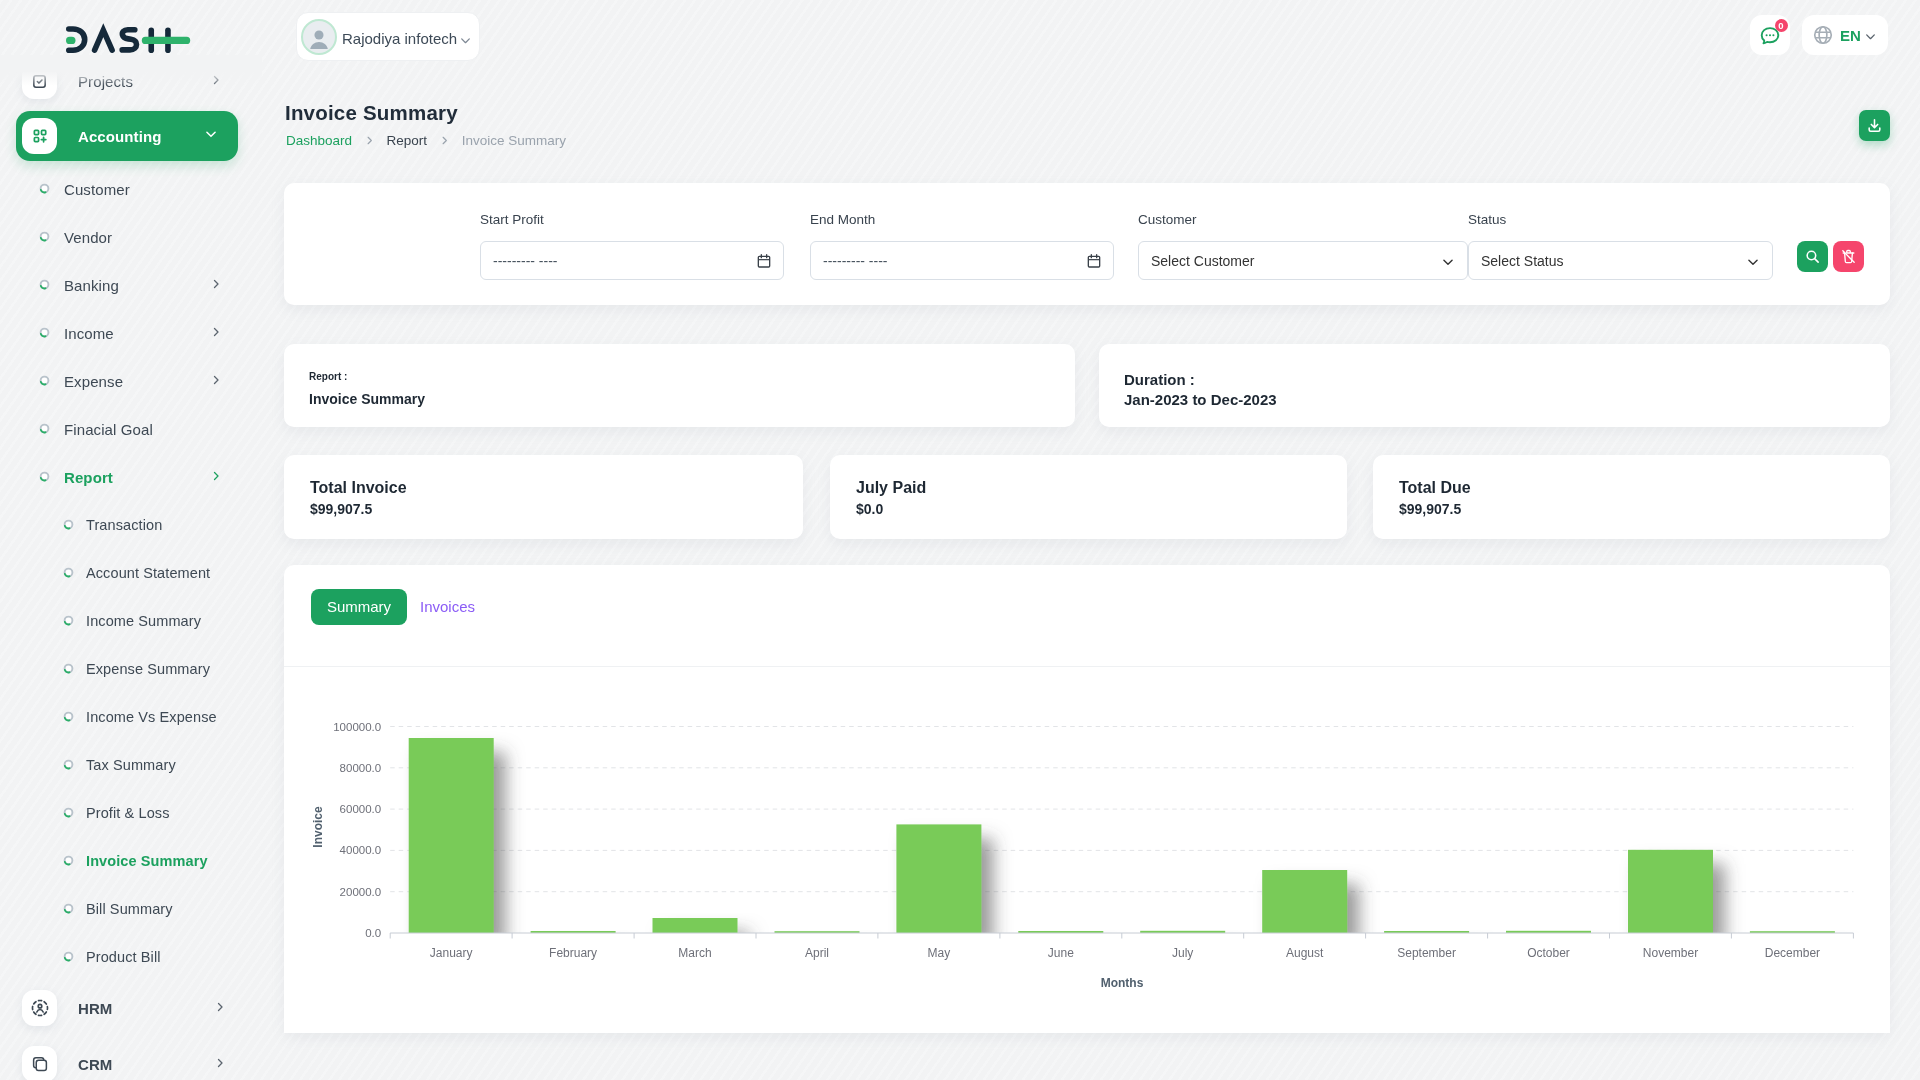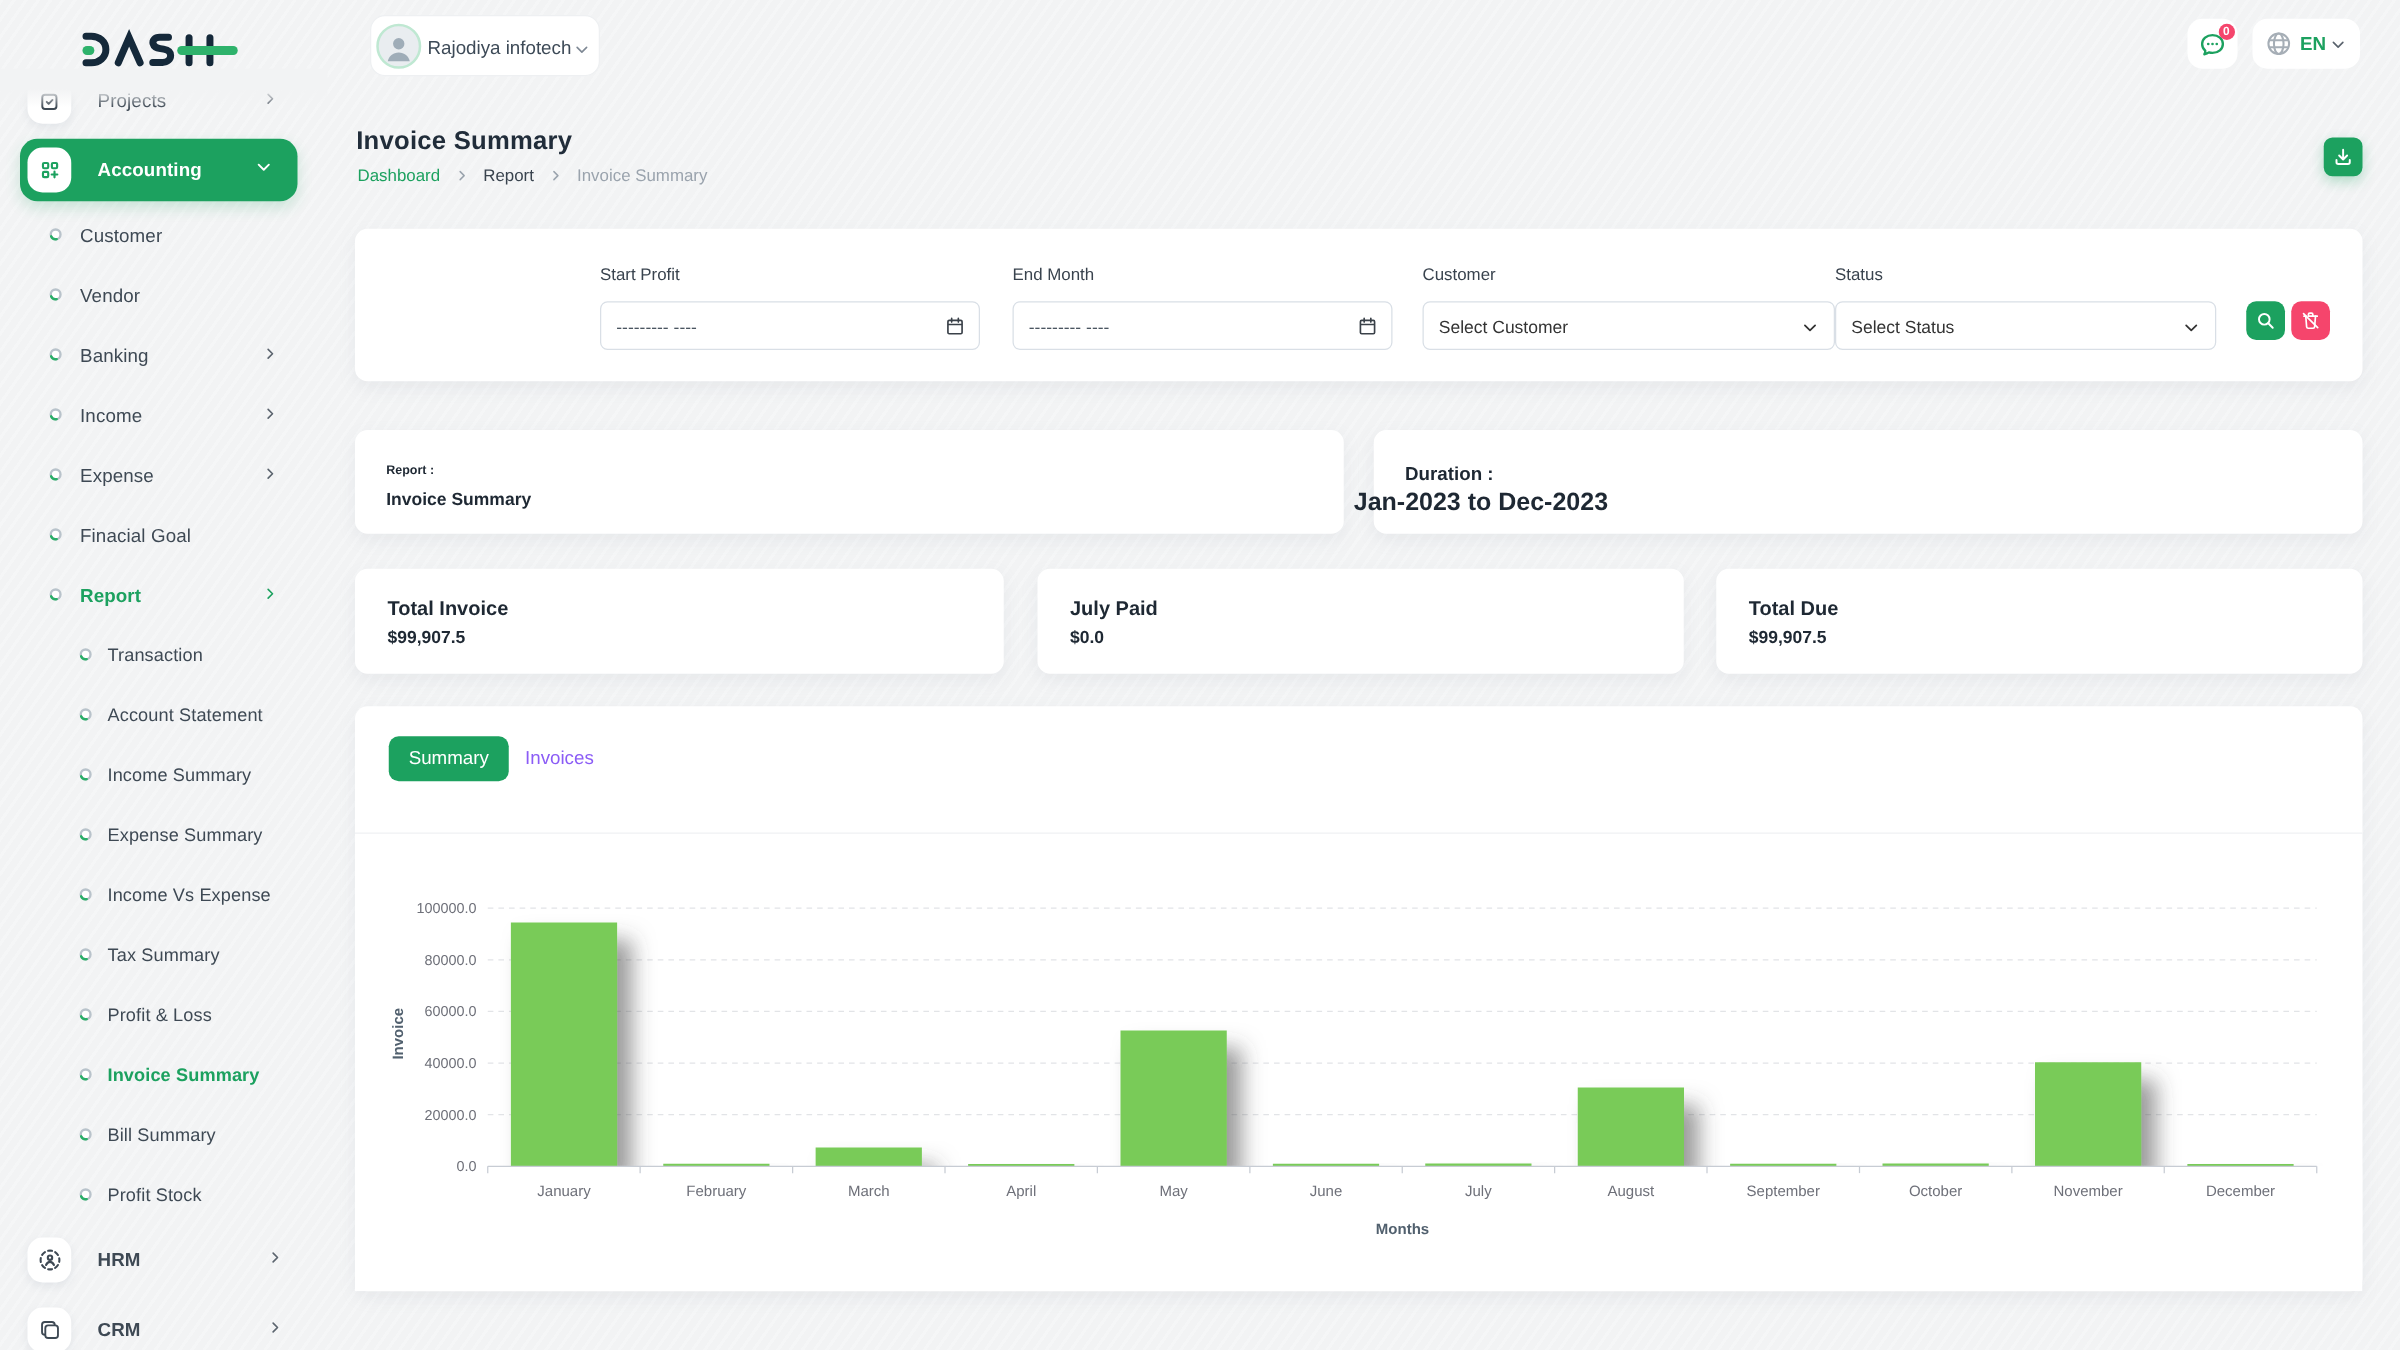--- a/index.html
+++ b/index.html
@@ -196,21 +196,21 @@
         <circle cx="5.5" cy="5.5" r="3.9" fill="#fff" stroke="#b9c3cb" stroke-width="1.9"></circle>
         <path d="M1.9 7 A3.9 3.9 0 0 0 6.4 9.3" stroke="#2aae68" stroke-width="1.9" fill="none" stroke-linecap="round"></path>
       </svg></span>
     <span class="mtxt">Bill Summary</span>
   </div>
 <div class="mitem sitem" style="top:933px">
     <span class="dot"><svg width="11" height="11" viewBox="0 0 11 11">
         <circle cx="5.5" cy="5.5" r="3.9" fill="#fff" stroke="#b9c3cb" stroke-width="1.9"></circle>
         <path d="M1.9 7 A3.9 3.9 0 0 0 6.4 9.3" stroke="#2aae68" stroke-width="1.9" fill="none" stroke-linecap="round"></path>
       </svg></span>
-    <span class="mtxt">Profit Stock</span>
+    <span class="mtxt">Product Bill</span>
   </div>
 
 <div class="mitem withbox" style="top:984px">
   <span class="ibox">
       <svg width="20" height="20" viewBox="0 0 24 24" fill="none" stroke="#3e4954" stroke-width="2" stroke-linecap="round" stroke-linejoin="round">
         <circle cx="12" cy="12" r="9" stroke-dasharray="3.8 3.25" stroke-dashoffset="2"></circle>
         <circle cx="12" cy="9.8" r="2.1"></circle>
         <path d="M8.2 16.8c.9-2 2.2-3 3.8-3s2.9 1 3.8 3"></path>
       </svg>
     </span>
@@ -325,21 +325,21 @@
       <path d="M6.5 7l1 12a1.8 1.8 0 0 0 1.8 1.6h5.4a1.8 1.8 0 0 0 1.8-1.6l1-12"></path>
       <path d="M4 4l16 16"></path>
     </svg>
 </div>
 
 <div class="card" style="left:284px;top:344px;width:791px;height:83px"></div>
 <div class="abs clabel" style="left:309px;top:371px;font-size:10px">Report :</div>
 <div class="abs clabel" style="left:309px;top:391px;font-size:14px">Invoice Summary</div>
 <div class="card" style="left:1099px;top:344px;width:791px;height:83px"></div>
 <div class="abs clabel" style="left:1124px;top:371px;font-size:15px">Duration :</div>
-<div class="abs clabel" style="left:1083px;top:391px;font-size:20px">Jan-2023 to Dec-2023</div>
+<div class="abs clabel" style="left:1124px;top:391px;font-size:15px">Jan-2023 to Dec-2023</div>
 
 <div class="card" style="left:284px;top:455px;width:519px;height:84px"></div>
 <div class="abs clabel" style="left:310px;top:479px;font-size:16px">Total Invoice</div>
 <div class="abs clabel" style="left:310px;top:501px;font-size:14px">$99,907.5</div>
 <div class="card" style="left:830px;top:455px;width:517px;height:84px"></div>
 <div class="abs clabel" style="left:856px;top:479px;font-size:16px">July Paid</div>
 <div class="abs clabel" style="left:856px;top:501px;font-size:14px">$0.0</div>
 <div class="card" style="left:1373px;top:455px;width:517px;height:84px"></div>
 <div class="abs clabel" style="left:1399px;top:479px;font-size:16px">Total Due</div>
 <div class="abs clabel" style="left:1399px;top:501px;font-size:14px">$99,907.5</div>

